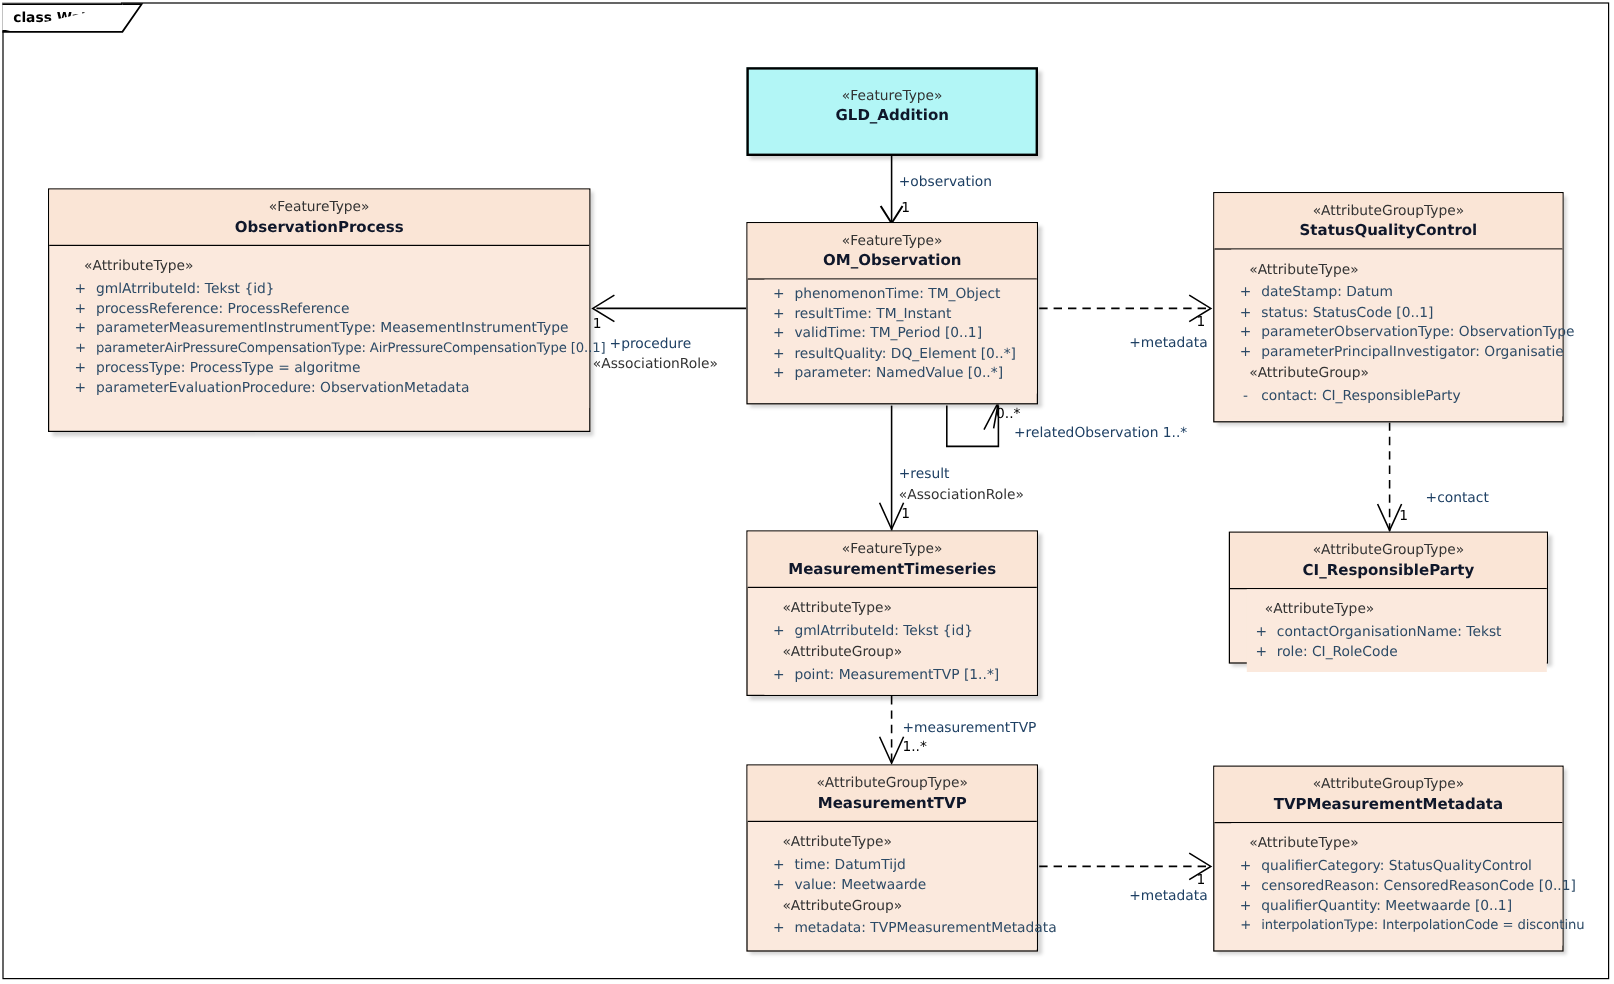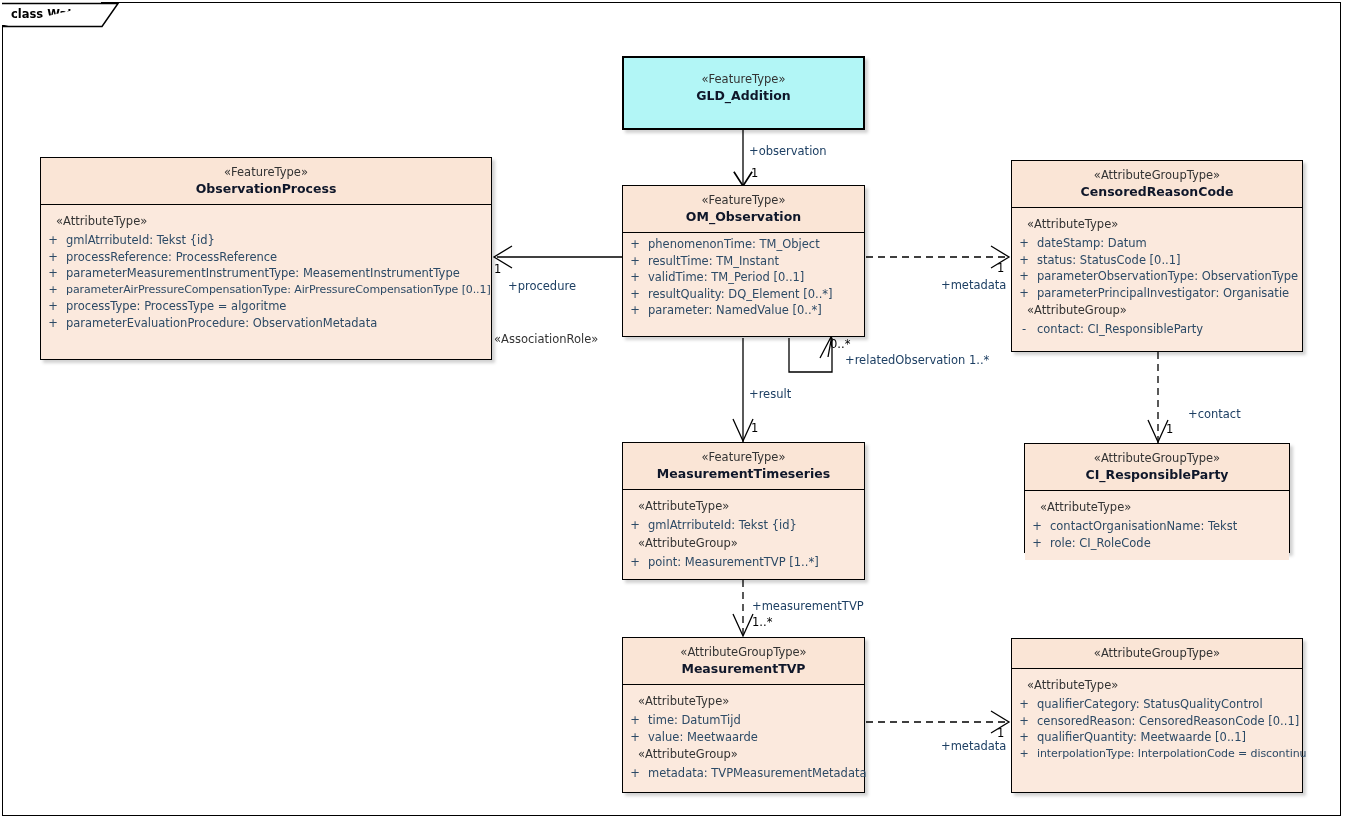--- a/index.html
+++ b/index.html
@@ -14,27 +14,27 @@
                    padding:0 4px 0 9px;font-size:11.5px;font-weight:bold;color:#000;white-space:nowrap;}
 
   
   .cls{position:absolute;box-sizing:border-box;border:1.3px solid #000;
        box-shadow:3px 3px 3px rgba(0,0,0,0.18);background:#fbe9dd;}
   .cls.sel{border:2px solid #000;background:#b2f6f6;}
   .cls-head{padding:7px 6px 7px 6px;text-align:center;background:#fae5d6;border-bottom:1.2px solid #000;}
   .cls.sel .cls-head{background:transparent;border-bottom:none;padding-top:14px;}
   .stereo{font-size:11.5px;color:#333;line-height:15px;white-space:nowrap;}
   .cname{font-size:12.5px;font-weight:bold;color:#0f172a;line-height:17px;white-space:nowrap;}
-  .cls-body{padding:7px 2px 9px 2px;background:#fbe9dd;}
+  .cls-body{padding:7px 2px 9px 2px;background:#fbe9dd;margin-left:14px;}
   .grp{font-size:11.5px;color:#333;padding:2px 0 3px 13px;line-height:15px;white-space:nowrap;}
   .attr{display:flex;font-size:11.5px;color:#2c4a66;line-height:16.5px;white-space:nowrap;}
   .attr .vis{width:20px;flex:0 0 20px;text-align:center;color:#2c4a66;}
   .attr .txt{padding-left:3px;text-align:right;}
   .lbl{position:absolute;font-size:11.5px;color:#1d3f63;white-space:nowrap;line-height:14px;}
-  .lbl.k{color:#333;margin-top:36px;}
+  .lbl.k{color:#333;}
   .lbl.m{color:#000;}
   svg.ovl{position:absolute;left:0;top:0;width:1345px;height:820px;pointer-events:none;overflow:visible;}
 </style>
 </head>
 <body>
 
 <div id="canvas">
 
   <div class="frame"></div>
   <div class="frame-tab" style="width:100px;">
@@ -184,21 +184,21 @@
       <div class="attr">
           <span class="vis">+</span>
           <span class="txt">parameter: NamedValue [0..*]</span>
         </div>
     </div>
   </div>
 
   <div class="cls" style="left:1011px;top:160px;width:292px;height:192px;">
     <div class="cls-head">
       <div class="stereo">«AttributeGroupType»</div>
-      <div class="cname">CensoredReasonCode</div>
+      <div class="cname">StatusQualityControl</div>
     </div>
     <div class="cls-body">
       <div class="grp">«AttributeType»</div>
       <div class="attr">
           <span class="vis">+</span>
           <span class="txt">dateStamp: Datum</span>
         </div>
       <div class="attr">
           <span class="vis">+</span>
           <span class="txt">status: StatusCode [0..1]</span>
@@ -275,20 +275,21 @@
       <div class="attr">
           <span class="vis">+</span>
           <span class="txt">metadata: TVPMeasurementMetadata</span>
         </div>
     </div>
   </div>
 
   <div class="cls" style="left:1011px;top:638px;width:292px;height:155px;">
     <div class="cls-head">
       <div class="stereo">«AttributeGroupType»</div>
+      <div class="cname">TVPMeasurementMetadata</div>
     </div>
     <div class="cls-body">
       <div class="grp">«AttributeType»</div>
       <div class="attr">
           <span class="vis">+</span>
           <span class="txt">qualifierCategory: StatusQualityControl</span>
         </div>
       <div class="attr">
           <span class="vis">+</span>
           <span class="txt">censoredReason: CensoredReasonCode [0..1]</span>

